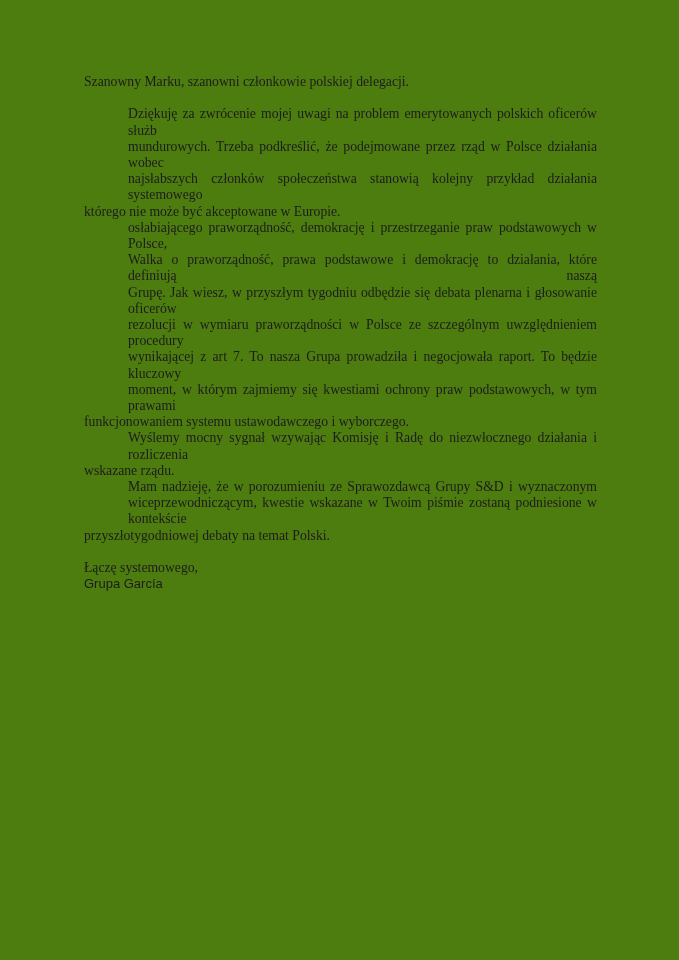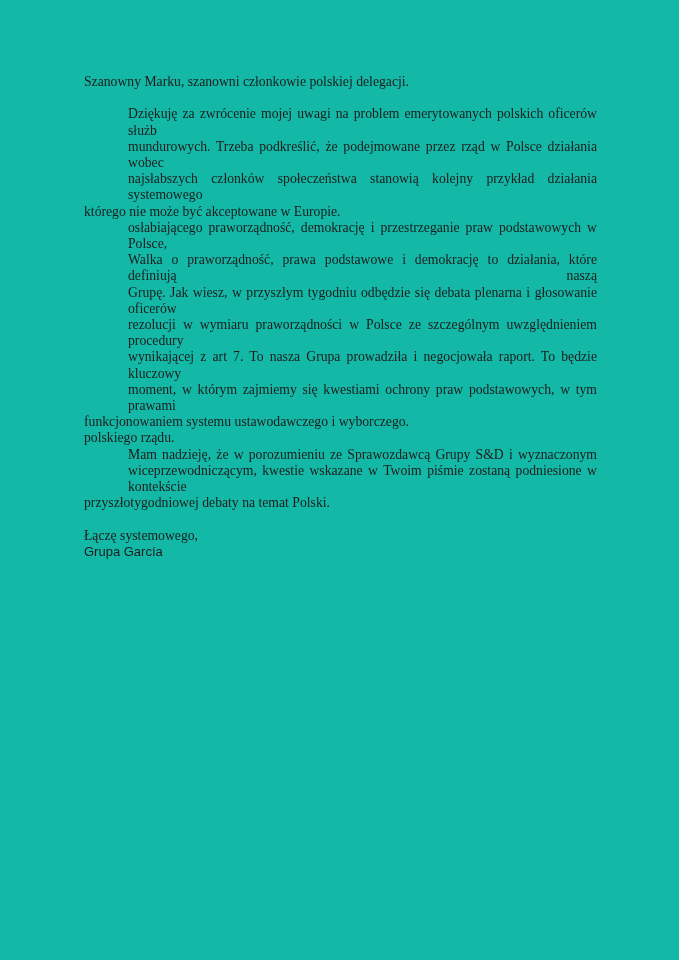--- a/index.html
+++ b/index.html
@@ -43,38 +43,39 @@
     height: 16.2px;
   }
   .signature {
     font-family: "Liberation Sans", sans-serif;
     font-size: 13px;
   }
 </style>
 </head>
 <body>
 
-<div class="page" style="background: #14b8a6;">
+<div class="page" style="background: #4d7c0f;">
   <div class="content" style="color: rgb(28, 28, 28);">
     <div class="line lline">Szanowny Marku, szanowni członkowie polskiej delegacji.</div>
     <div class="blank"></div>
 
     <div id="letter-body">
         <div class="line jline">Dziękuję za zwrócenie mojej uwagi na problem emerytowanych polskich oficerów służb</div>
         <div class="line jline">mundurowych. Trzeba podkreślić, że podejmowane przez rząd w Polsce działania wobec</div>
         <div class="line jline">najsłabszych członków społeczeństwa stanowią kolejny przykład działania systemowego</div>
         <div class="line lline">którego nie może być akceptowane w Europie.</div>
         <div class="line jline">osłabiającego praworządność, demokrację i przestrzeganie praw podstawowych w Polsce,</div>
         <div class="line jline">Walka o praworządność, prawa podstawowe i demokrację to działania, które definiują naszą</div>
         <div class="line jline">Grupę. Jak wiesz, w przyszłym tygodniu odbędzie się debata plenarna i głosowanie oficerów</div>
         <div class="line jline">rezolucji w wymiaru praworządności w Polsce ze szczególnym uwzględnieniem procedury</div>
         <div class="line jline">wynikającej z art 7. To nasza Grupa prowadziła i negocjowała raport. To będzie kluczowy</div>
         <div class="line jline">moment, w którym zajmiemy się kwestiami ochrony praw podstawowych, w tym prawami</div>
         <div class="line lline">funkcjonowaniem systemu ustawodawczego i wyborczego.</div>
-        <div class="line lline">polskiego rządu.</div>
+        <div class="line jline">Wyślemy mocny sygnał wzywając Komisję i Radę do niezwłocznego działania i rozliczenia</div>
+        <div class="line lline">wskazane rządu.</div>
         <div class="line jline">Mam nadzieję, że w porozumieniu ze Sprawozdawcą Grupy S&amp;D i wyznaczonym</div>
         <div class="line jline">wiceprzewodniczącym, kwestie wskazane w Twoim piśmie zostaną podniesione w kontekście</div>
         <div class="line lline">przyszłotygodniowej debaty na temat Polski.</div>
       </div>
 
     <div class="blank"></div>
     <div class="line lline">Łączę systemowego,</div>
     <div class="line lline signature">Grupa García</div>
   </div>
 </div>

